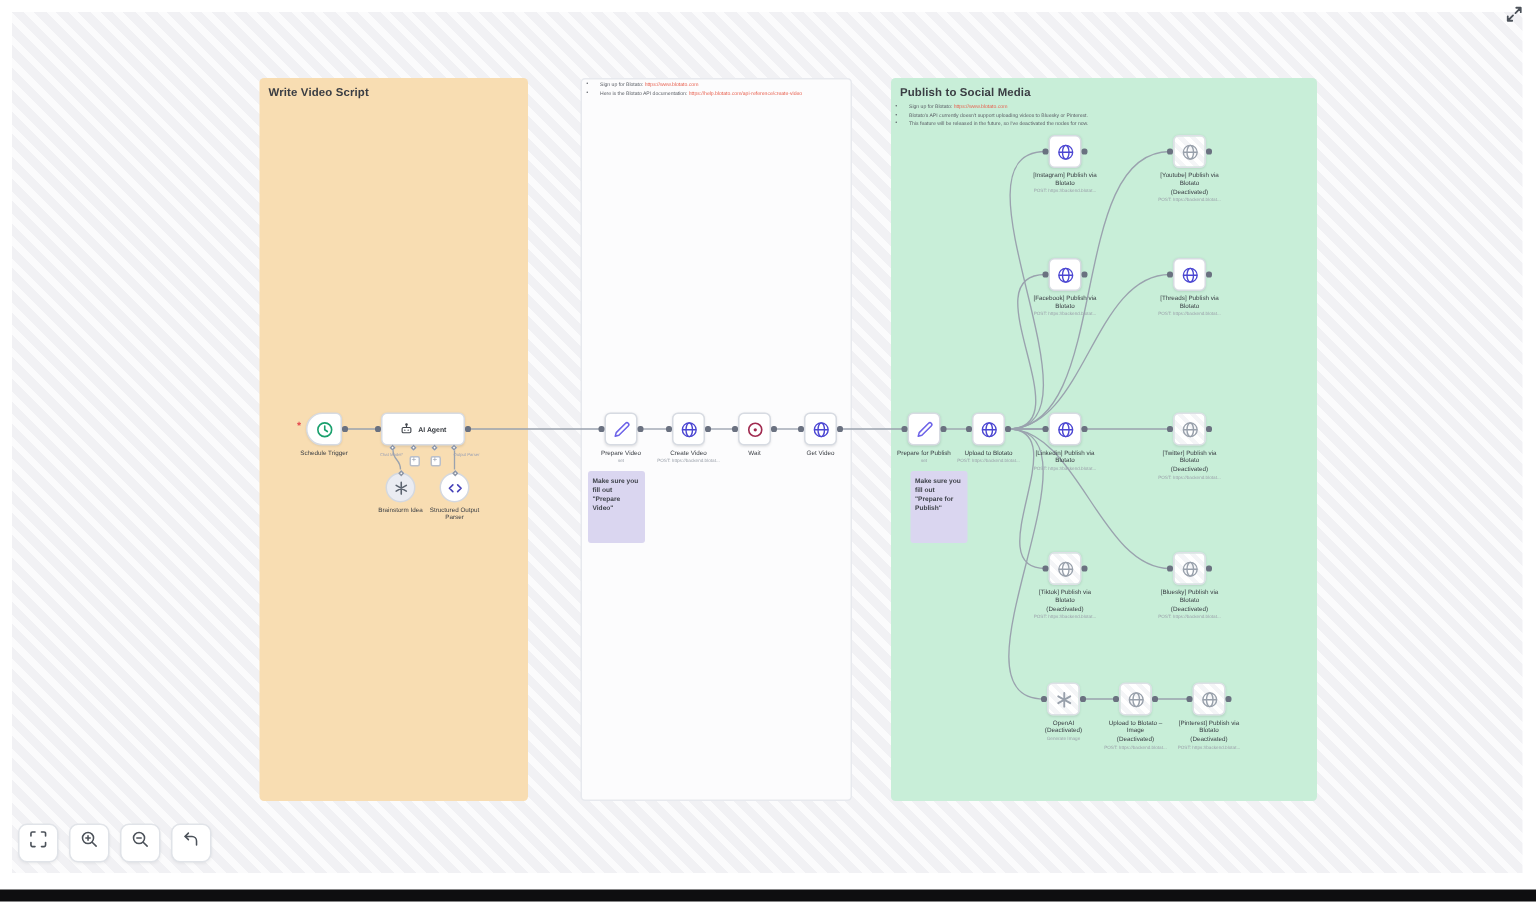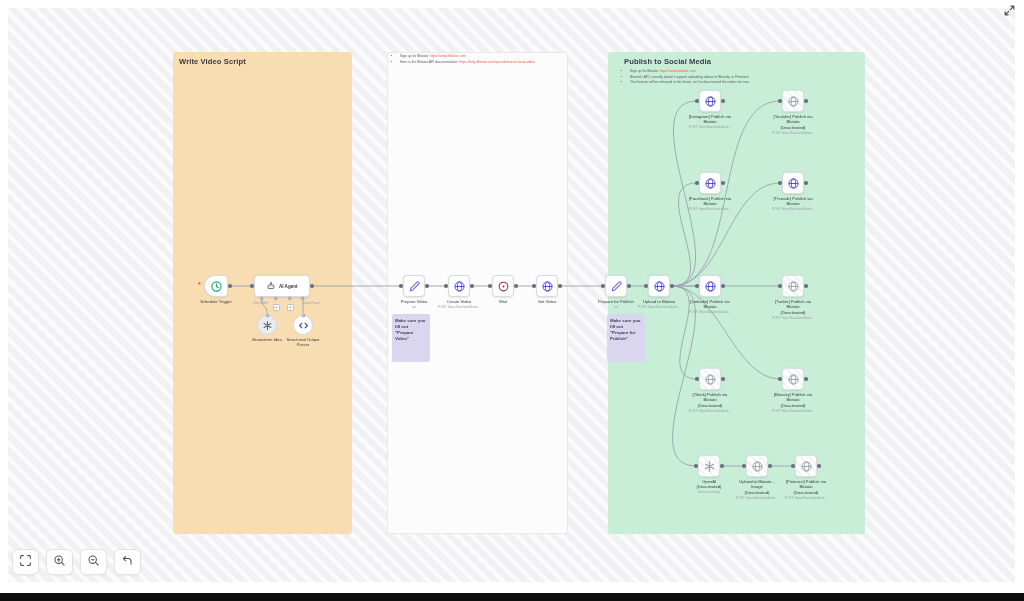--- a/index.html
+++ b/index.html
@@ -76,21 +76,21 @@
     <ul></ul>
   </div>
 
   <div class="sticky bordered" style="left: 387px; top: 52px; width: 181px; height: 482px; background: rgb(252, 252, 253);">
     <ul>
         <li>Sign up for Blotato: <span class="lnk">https://www.blotato.com</span></li>
         <li>Here is the Blotato API documentation: <span class="lnk">https://help.blotato.com/api-reference/create-video</span></li>
       </ul>
   </div>
 
-  <div class="sticky" style="left: 608px; top: 52px; width: 257px; height: 482px; background: rgb(200, 238, 216); padding-left: 10px;">
+  <div class="sticky" style="left: 594px; top: 52px; width: 284px; height: 482px; background: rgb(200, 238, 216);">
     <h3>Publish to Social Media</h3>
     <ul>
         <li>Sign up for Blotato: <span class="lnk">https://www.blotato.com</span></li>
         <li>Blotato's API currently doesn't support uploading videos to Bluesky or Pinterest.</li>
         <li>This feature will be released in the future, so I've deactivated the nodes for now.</li>
       </ul>
   </div>
 
   <div class="mini" style="left: 392px; top: 314px; background: rgb(218, 214, 240);">Make sure you fill out "Prepare Video"</div>
   <div class="mini" style="left: 607px; top: 314px; background: rgb(218, 214, 240);">Make sure you fill out "Prepare for Publish"</div>

